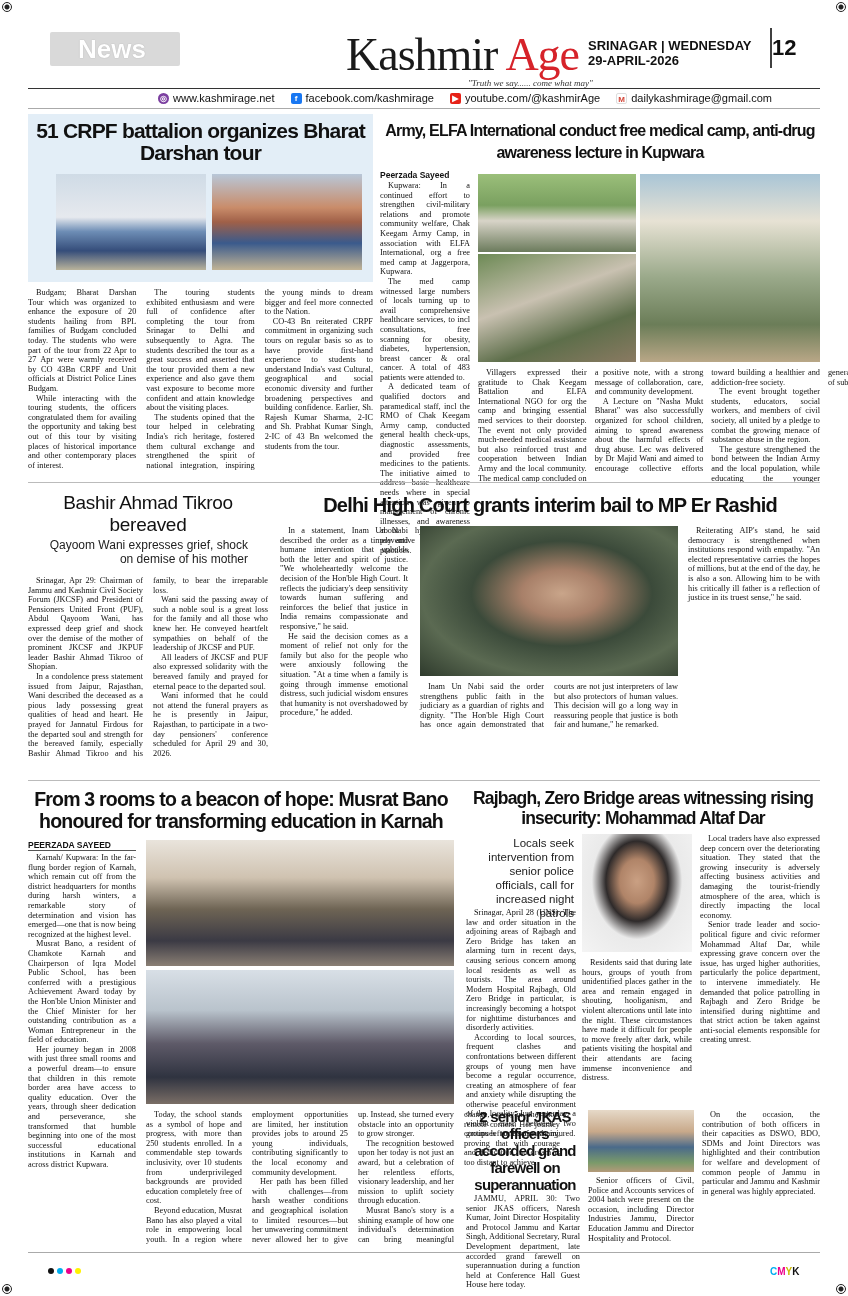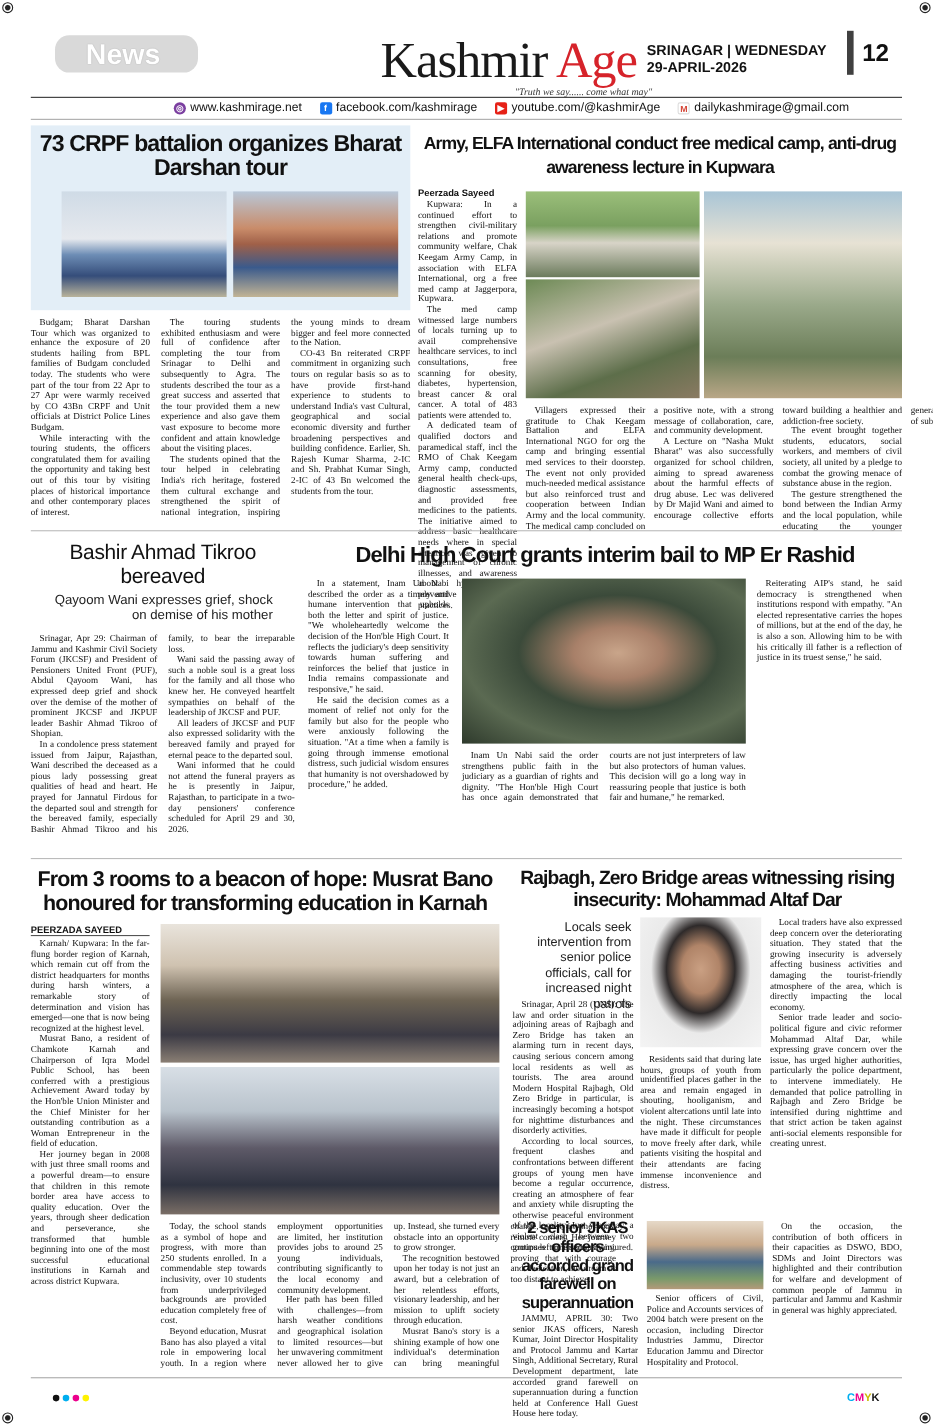--- a/index.html
+++ b/index.html
@@ -2,27 +2,27 @@
 <html><head>
 <meta charset="utf-8">
 <style>
 *{box-sizing:border-box;margin:0;padding:0}
 html,body{width:848px;height:1296px;background:#fff;overflow:hidden}
 body{font-family:"Liberation Serif",serif;color:#111;position:relative}
 .reg{position:absolute;width:10px;height:10px;border-radius:50%;border:1px solid #222;background:radial-gradient(circle,#222 2px,transparent 3px)}
 .page{position:absolute;left:28px;top:20px;width:792px;height:1240px}
 
 .mast{position:absolute;left:0;top:0;width:792px;height:70px}
-.news-tab{position:absolute;left:22px;top:12px;width:130px;height:34px;background:#d9d9d9;border-radius:13px}
+.news-tab{position:absolute;left:22px;top:12px;width:130px;height:34px;background:#d9d9d9;border-radius:2px}
 .news-tab span{position:absolute;left:28px;top:2px;font:bold 26px "Liberation Sans",sans-serif;color:#fff;text-shadow:0 0 1px #999}
 .logo{position:absolute;left:318px;top:8px;font:46px "Liberation Serif",serif;color:#1a1a1a;letter-spacing:-1px}
 .logo .age{color:#d6232a}
 .tagline{position:absolute;left:440px;top:58px;font:italic 9px "Liberation Serif",serif;color:#333}
 .dateblk{position:absolute;left:560px;top:18px;font:bold 13px "Liberation Sans",sans-serif;line-height:15px}
-.pgnum{position:absolute;left:742px;top:8px;width:46px;height:40px;border-left:6px solid #404040;font:bold 22px "Liberation Sans",sans-serif;text-align:center;line-height:40px}
+.pgnum{position:absolute;left:742px;top:8px;width:46px;height:40px;border-left:2px solid #404040;font:bold 22px "Liberation Sans",sans-serif;line-height:40px}
 .social{position:absolute;left:130px;top:72px;display:flex;gap:16px;font:11px "Liberation Sans",sans-serif;align-items:center}
 .social .item{display:flex;align-items:center;gap:4px}
 .ic{display:inline-block;width:11px;height:11px;border-radius:2px;color:#fff;font:bold 8px "Liberation Sans",sans-serif;text-align:center;line-height:11px}
 .rule{position:absolute;left:0;width:792px;height:1px;background:#888}
 
 .hd{font-family:"Liberation Sans",sans-serif;font-weight:bold;letter-spacing:-0.8px;color:#111;text-align:center}
 .body{font-size:8.3px;line-height:9.6px;text-align:justify;hyphens:auto}
 .body p{text-indent:8px}
 .cols3{column-count:3;column-gap:10px}
 .byline{font:bold 8.5px "Liberation Sans",sans-serif;margin-bottom:1px}
@@ -68,21 +68,21 @@
       </div>
     <div class="item">
         <span class="ic" style="background:#fff;color:#d44638;border:1px solid #ddd">M</span>
         <span>dailykashmirage@gmail.com</span>
       </div>
   </div>
   <div class="rule" style="top:88px;background:#aaa"></div>
 
   <div class="box" style="left:0;top:94px;width:345px;height:360px">
     <div style="position:absolute;left:0;top:0;width:345px;height:168px;background:#e3eef7"></div>
-    <div class="hd" style="position:absolute;left:6px;top:6px;width:333px;font-size:21px;line-height:22px">73 CRPF battalion organizes Bharat Darshan tour</div>
+    <div class="hd" style="position:absolute;left:6px;top:6px;width:333px;font-size:21px;line-height:22px">51 CRPF battalion organizes Bharat Darshan tour</div>
     <div class="photo" style="left:28px;top:60px;width:150px;height:96px;background:linear-gradient(#cfdbe6 0%,#e6e9ee 45%,#6d8db5 60%,#354d7a 80%,#b9b39b 100%)"></div>
     <div class="photo" style="left:184px;top:60px;width:150px;height:96px;background:linear-gradient(#b8c7d8 0%,#c98c6a 35%,#a06048 50%,#3a5a8c 72%,#c2b495 100%)"></div>
     <div class="body cols3" style="position:absolute;left:0;top:174px;width:345px;height:186px">
       <p>Budgam; Bharat Darshan Tour which was organized to enhance the exposure of 20 students hailing from BPL families of Budgam concluded today. The students who were part of the tour from 22 Apr to 27 Apr were warmly received by CO 43Bn CRPF and Unit officials at District Police Lines Budgam.</p>
       <p>While interacting with the touring students, the officers congratulated them for availing the opportunity and taking best out of this tour by visiting places of historical importance and other contemporary places of interest.</p>
       <p>The touring students exhibited enthusiasm and were full of confidence after completing the tour from Srinagar to Delhi and subsequently to Agra. The students described the tour as a great success and asserted that the tour provided them a new experience and also gave them vast exposure to become more confident and attain knowledge about the visiting places.</p>
       <p>The students opined that the tour helped in celebrating India's rich heritage, fostered them cultural exchange and strengthened the spirit of national integration, inspiring the young minds to dream bigger and feel more connected to the Nation.</p>
       <p>CO-43 Bn reiterated CRPF commitment in organizing such tours on regular basis so as to have provide first-hand experience to students to understand India's vast Cultural, geographical and social economic diversity and further broadening perspectives and building confidence. Earlier, Sh. Rajesh Kumar Sharma, 2-IC and Sh. Prabhat Kumar Singh, 2-IC of 43 Bn welcomed the students from the tour.</p>
     </div>
   </div>

